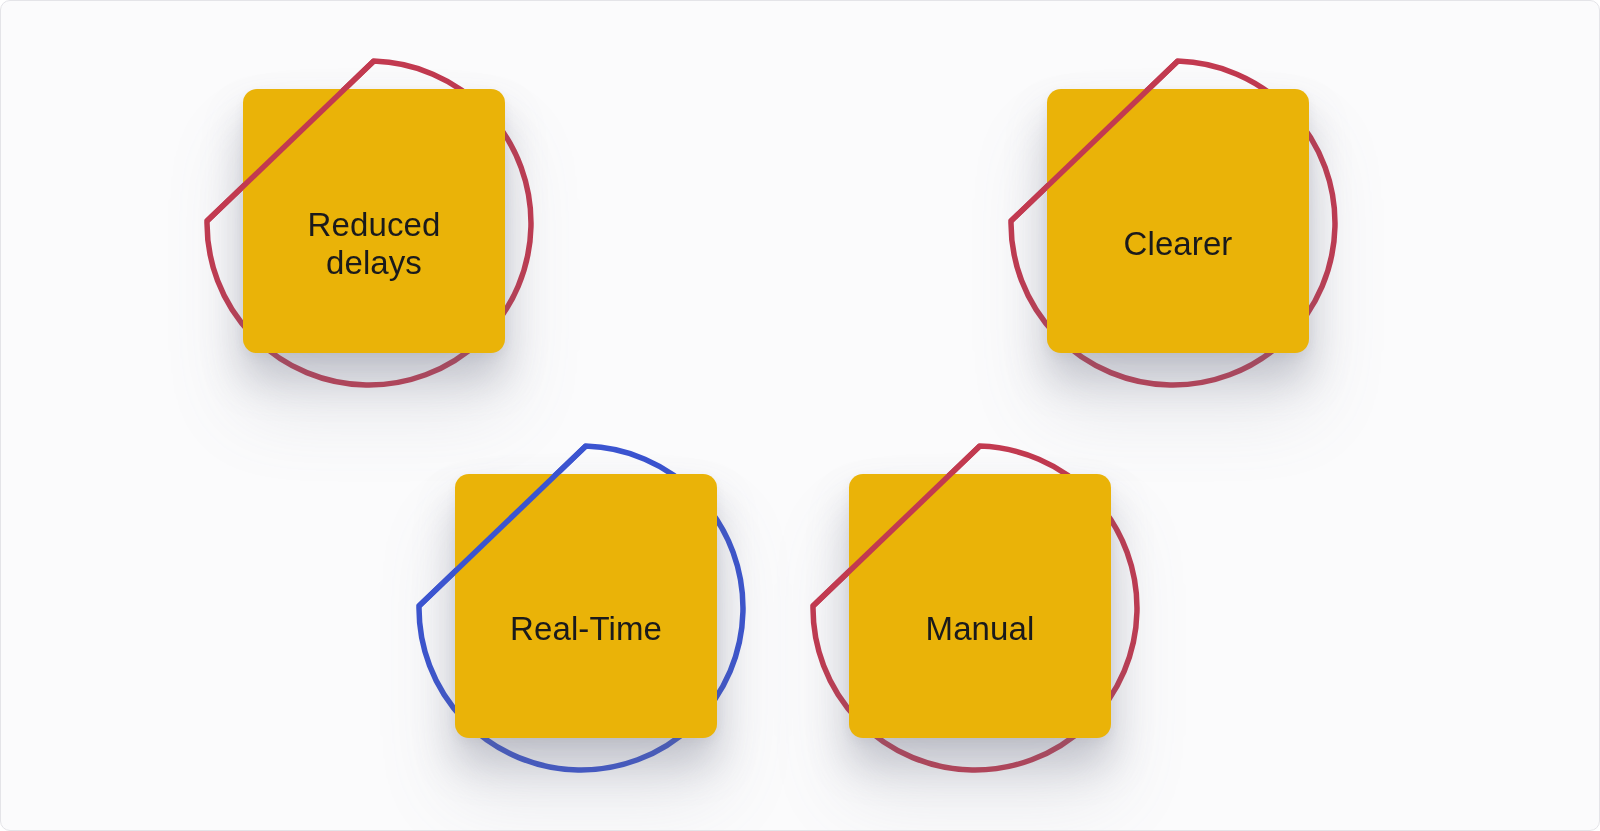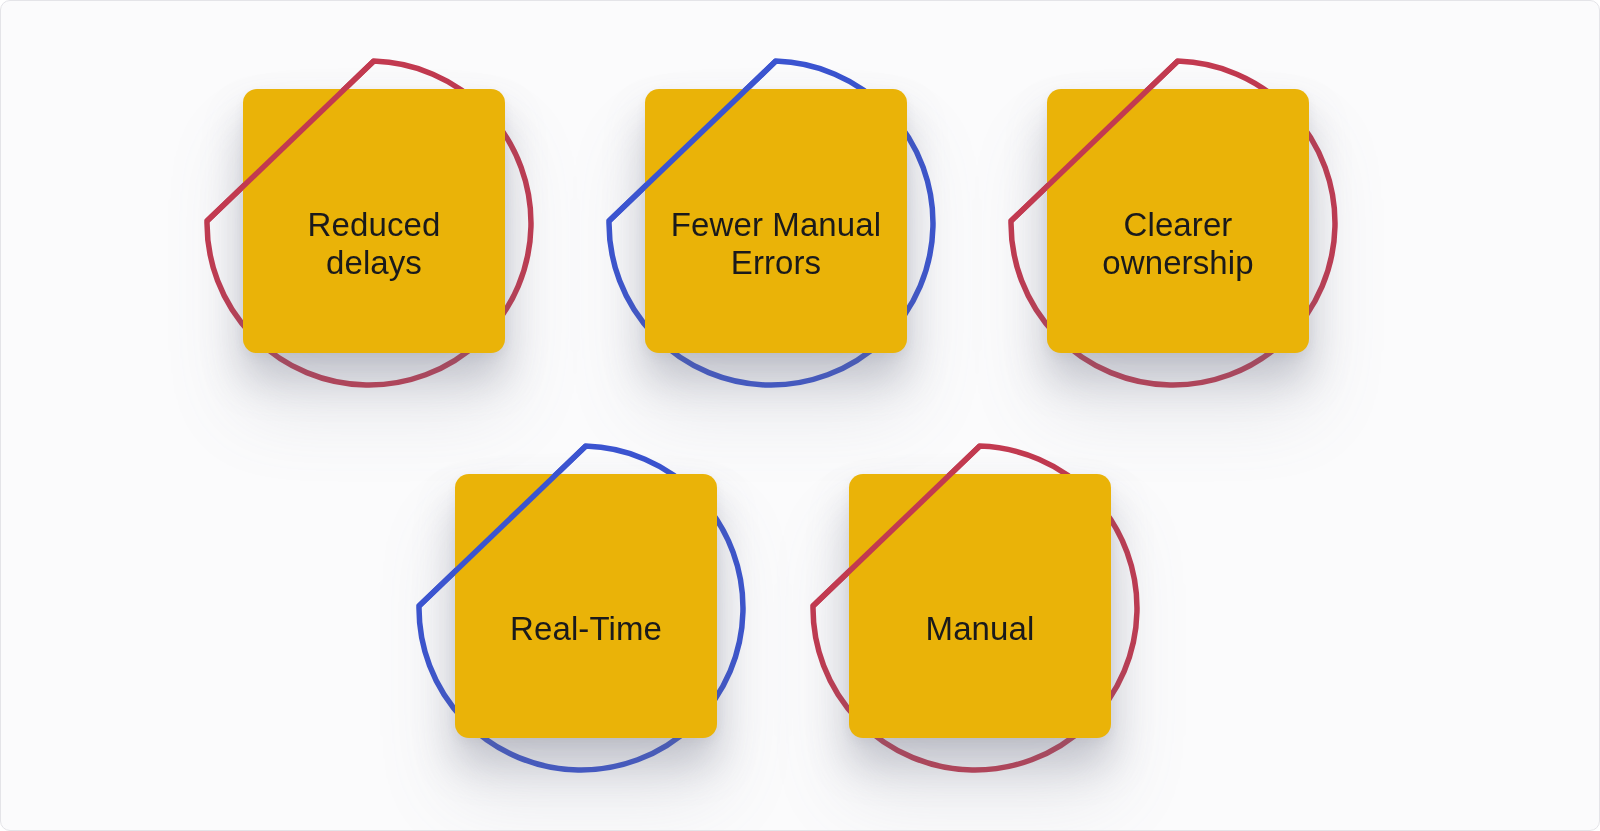--- a/index.html
+++ b/index.html
@@ -71,43 +71,28 @@
       <div class="label">
         <div>Reduced</div>
         <div>delays</div>
       </div>
     </div>
     <svg viewBox="0 0 380 395">
       <line class="pin-chord-line" x1="176.8" y1="13.1" x2="10" y2="173" stroke="#C23A50"></line>
     </svg>
   </div>
 
-  <div class="pin" id="pin-1">
-    <svg viewBox="0 0 380 395">
-      <path class="pin-outline-path" d="M 176.8 13.1 L 10 173 A 162 162 0 1 0 176.8 13.1 Z" stroke="#3B54D0"></path>
-    </svg>
-    <div class="card">
-      <div class="label">
-        <div>Fewer Manual</div>
-        <div>Errors</div>
-      </div>
-    </div>
-    <svg viewBox="0 0 380 395">
-      <line class="pin-chord-line" x1="176.8" y1="13.1" x2="10" y2="173" stroke="#3B54D0"></line>
-    </svg>
-  </div>
 
   <div class="pin" id="pin-2">
     <svg viewBox="0 0 380 395">
       <path class="pin-outline-path" d="M 176.8 13.1 L 10 173 A 162 162 0 1 0 176.8 13.1 Z" stroke="#C23A50"></path>
     </svg>
     <div class="card">
       <div class="label">
         <div>Clearer</div>
-        <div>ownership</div>
       </div>
     </div>
     <svg viewBox="0 0 380 395">
       <line class="pin-chord-line" x1="176.8" y1="13.1" x2="10" y2="173" stroke="#C23A50"></line>
     </svg>
   </div>
 
   <div class="pin" id="pin-3">
     <svg viewBox="0 0 380 395">
       <path class="pin-outline-path" d="M 176.8 13.1 L 10 173 A 162 162 0 1 0 176.8 13.1 Z" stroke="#3B54D0"></path>

